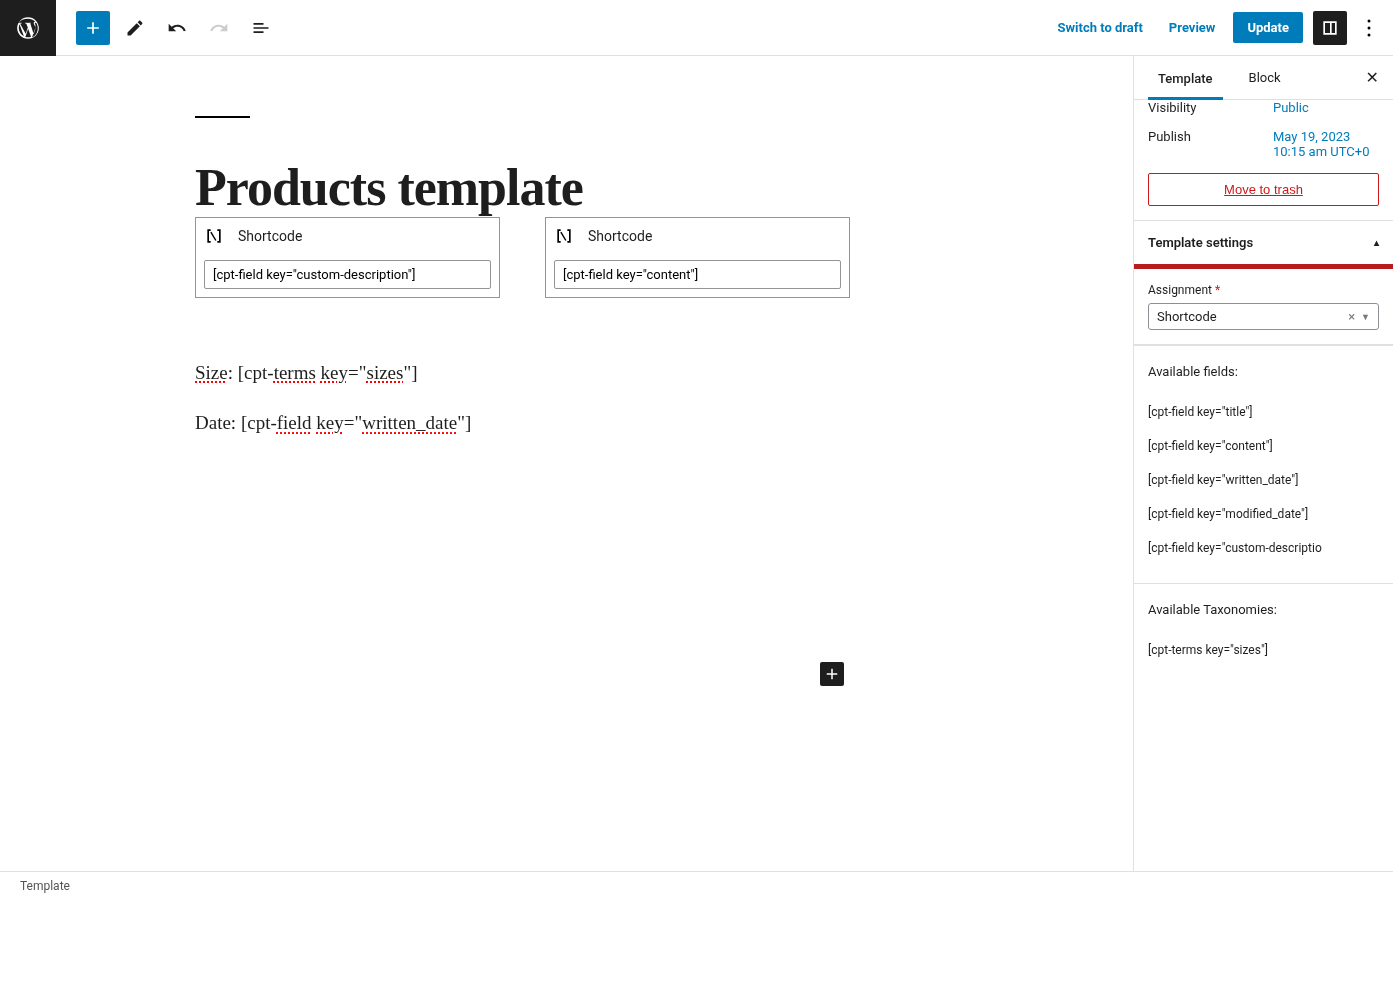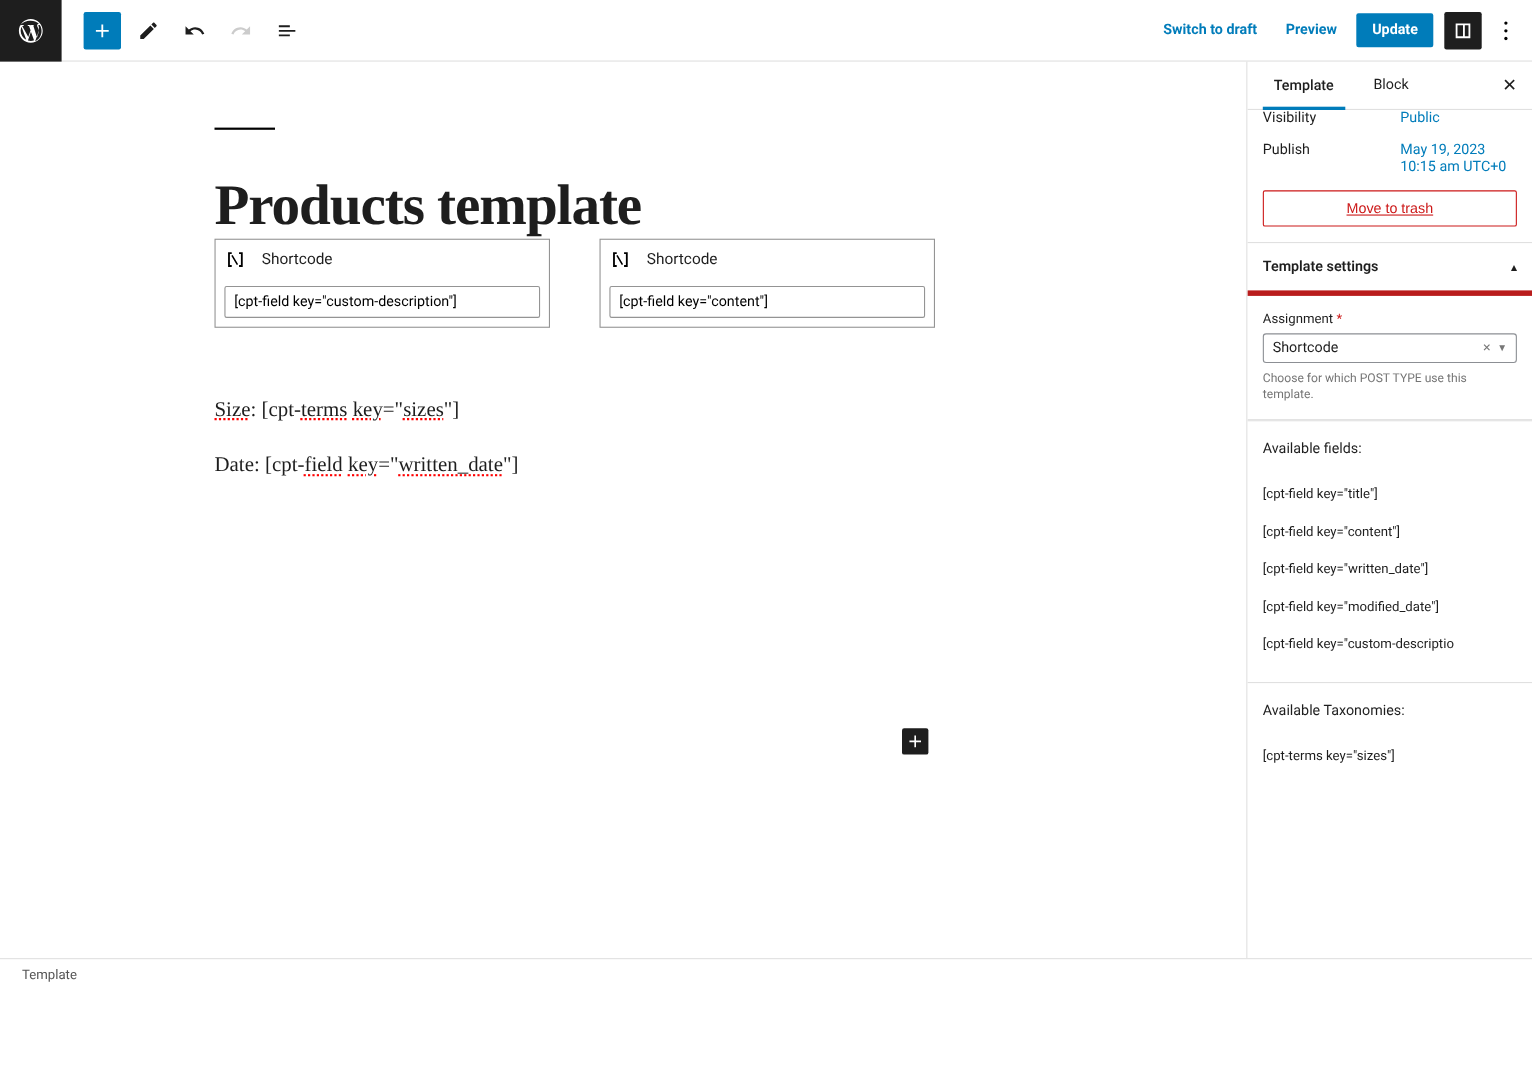--- a/index.html
+++ b/index.html
@@ -193,21 +193,20 @@
       <label class="field-label">
         <span>Assignment</span> <span class="req">*</span>
       </label>
       <div class="select-box">
         <span>Shortcode</span>
         <span class="select-right">
           <span>×</span>
           <span style="font-size:9px">▼</span>
         </span>
       </div>
-      <div class="help-text">Choose for which POST TYPE use this template.</div>
     </div>
 
     <div class="subsec">
       <div class="subsec-title">Available fields:</div>
       <div class="code-item">[cpt-field key="title"]</div>
       <div class="code-item">[cpt-field key="content"]</div>
       <div class="code-item">[cpt-field key="written_date"]</div>
       <div class="code-item">[cpt-field key="modified_date"]</div>
       <div class="code-item">[cpt-field key="custom-descriptio</div>
     </div>

